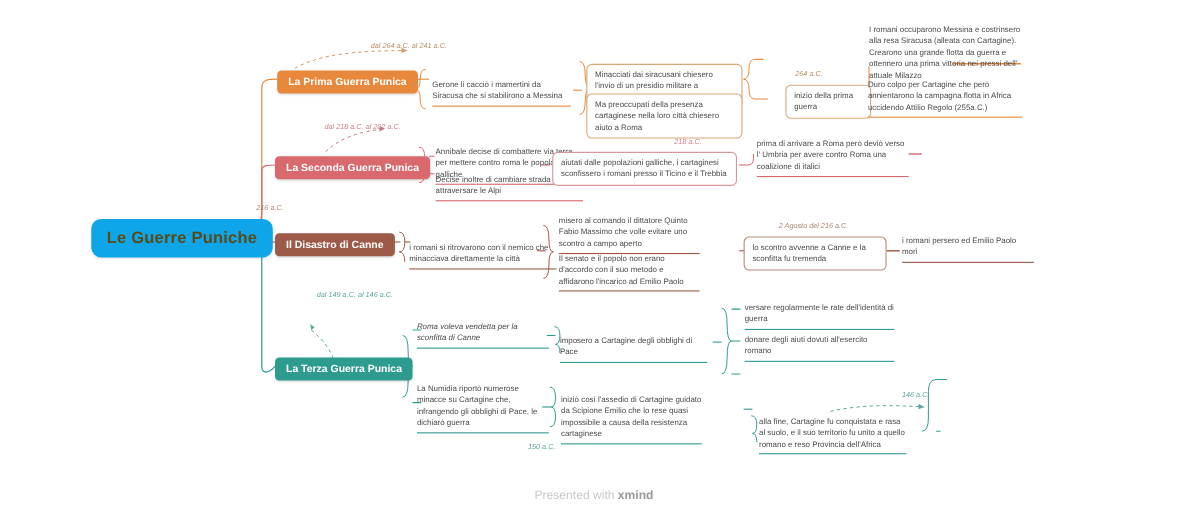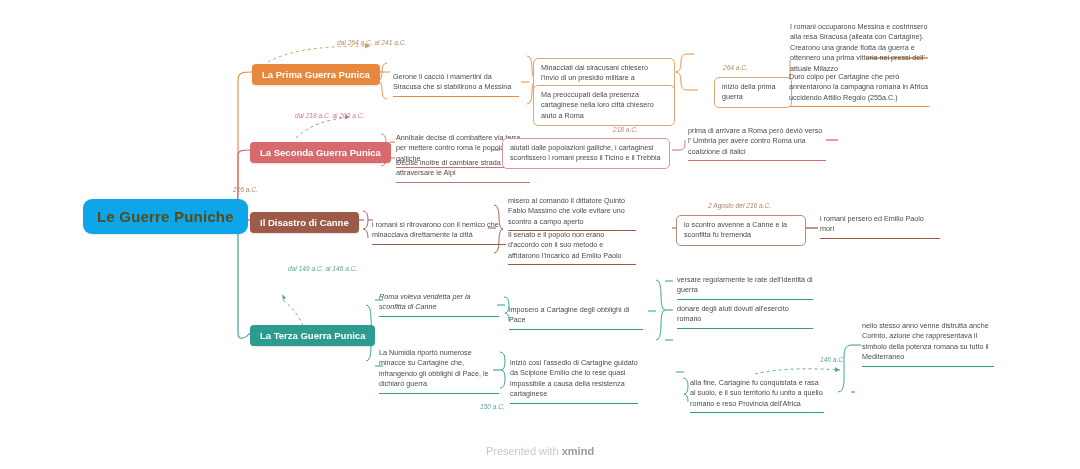--- a/index.html
+++ b/index.html
@@ -167,21 +167,21 @@
   <div class="node boxed" style="left:533px; top:58px; width:142px;">Minacciati dai siracusani chiesero l'invio di un presidio militare a Cartagine</div>
 
   <div class="node boxed" style="left:533px; top:85px; width:142px;">Ma preoccupati della presenza cartaginese nella loro città chiesero aiuto a Roma</div>
 
   <div class="node uline plain" style="left:790px; top:22px; width:140px;">I romani occuparono Messina e costrinsero alla resa Siracusa (alleata con Cartagine). Crearono una grande flotta da guerra e ottennero una prima vittoria nei pressi dell' attuale Milazzo</div>
 
   <div class="node datelabel" style="left:723px; top:64px;">264 a.C.</div>
 
   <div class="node boxed" style="left:697px; top:77px; width:78px;margin-left:17px;">inizio della prima guerra</div>
 
-  <div class="node uline" style="left:789px; top:72px; width:140px;">Duro colpo per Cartagine che però annientarono la campagna romana in Africa uccidendo Attilio Regolo (255a.C.)</div>
+  <div class="node uline" style="left:789px; top:72px; width:140px;">Duro colpo per Cartagine che però annientarono la campagna flotta in Africa uccidendo Attilio Regolo (255a.C.)</div>
 
   <div class="node datelabel red" style="left:295px; top:112px;">dal 218 a.C. al 202 a.C.</div>
 
   <div class="node branch b-red" style="left:250px; top:142px;">La Seconda Guerra Punica</div>
 
   <div class="node uline red" style="left:396px; top:133px; width:134px;">Annibale decise di combattere via terra per mettere contro roma le popolazioni galliche</div>
 
   <div class="node uline red" style="left:396px; top:158px; width:134px;">Decise inoltre di cambiare strada e attraversare le Alpi</div>
 
   <div class="node datelabel red" style="left:613px; top:126px;">218 a.C.</div>
@@ -222,19 +222,18 @@
   <div class="node uline teal" style="left:379px; top:348px; width:120px;">La Numidia riportò numerose minacce su Cartagine che, infrangendo gli obblighi di Pace, le dichiarò guerra</div>
 
   <div class="node datelabel teal" style="left:480px; top:403px;">150 a.C.</div>
 
   <div class="node uline teal" style="left:510px; top:358px; width:128px;">iniziò così l'assedio di Cartagine guidato da Scipione Emilio che lo rese quasi impossibile a causa della resistenza cartaginese</div>
 
   <div class="node datelabel teal" style="left:820px; top:356px;">146 a.C.</div>
 
   <div class="node uline teal" style="left:690px; top:378px; width:134px;">alla fine, Cartagine fu conquistata e rasa al suolo, e il suo territorio fu unito a quello romano e reso Provincia dell'Africa</div>
 
-  <div class="node uline teal" style="left:862px; top:321px; width:132px;">nello stesso anno venne distrutta anche Corinto, azione che rappresentava il simbolo della potenza romana su tutto il Mediterraneo</div>
 
   <div class="footer">
     <span>Presented with </span><b>xmind</b>
   </div>
 
 </div>
 
 </body></html>

